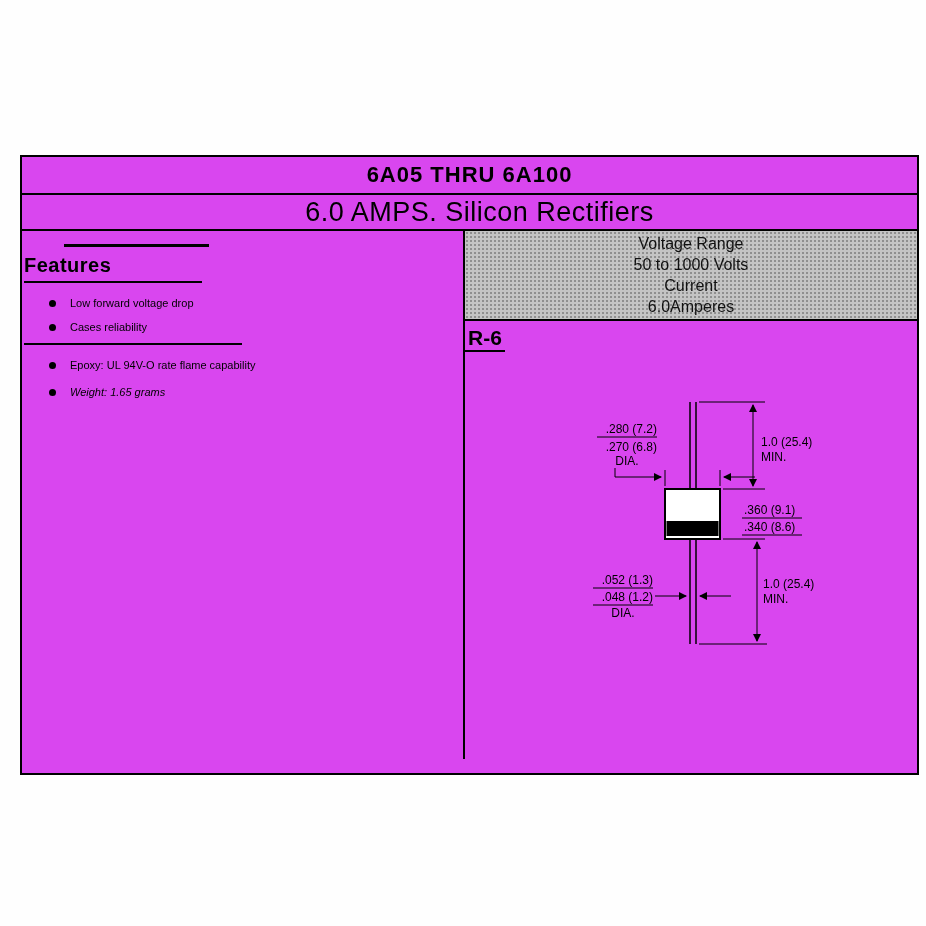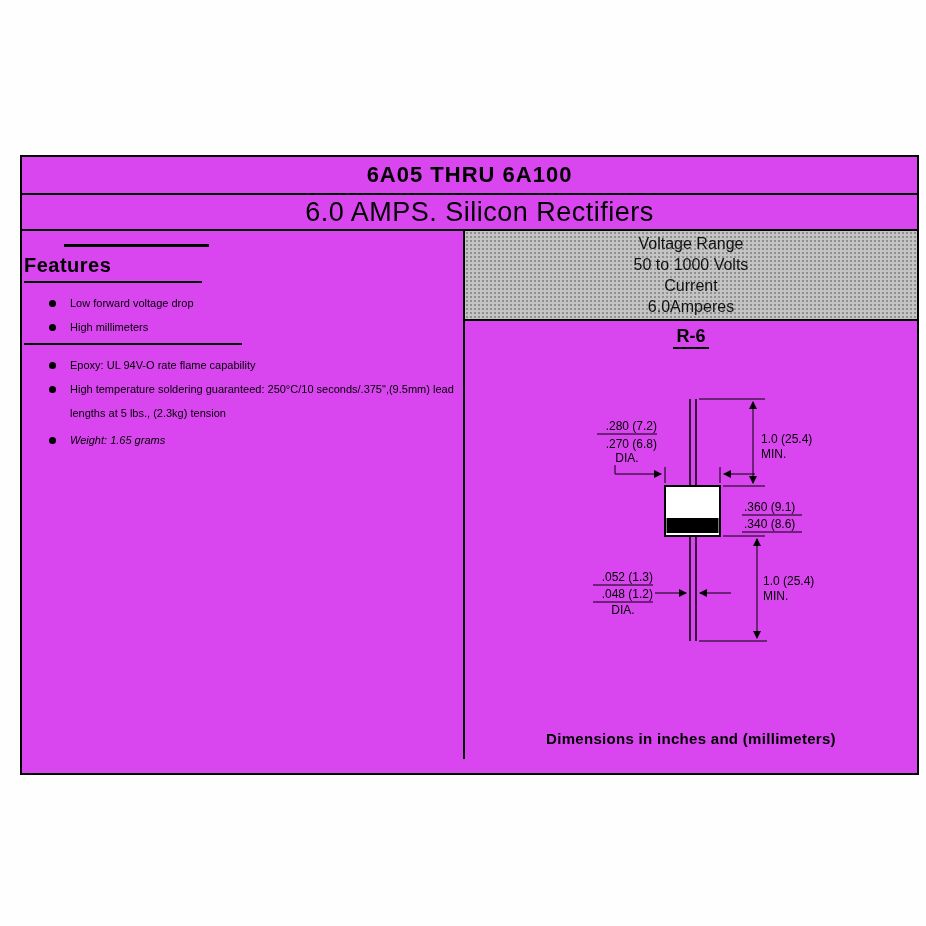--- a/index.html
+++ b/index.html
@@ -19,21 +19,21 @@
   ul.bullets li::before{content:"";position:absolute;left:25px;top:9px;width:7px;height:7px;border-radius:50%;background:#000;}
   ul.mech-list{line-height:24px;}
   ul.mech-list li.gap{margin-top:3px;font-style:italic;}
   .right-col{flex:1;border-left:2px solid #000;box-sizing:border-box;position:relative;display:flex;flex-direction:column;}
   .ratings{height:90px;border-bottom:2px solid #000;box-sizing:border-box;
     background-color:#c4c4c4;
     background-image:radial-gradient(circle,#8f8f8f 1px,transparent 1.2px);
     background-size:4px 4px;
     display:flex;flex-direction:column;align-items:center;justify-content:center;
     font-size:16px;line-height:21px;color:#111;}
-  .pkg-name{text-align:center;margin-top:5px;font-size:18px;font-weight:bold;}
+  .pkg-name{margin-top:5px;font-size:21px;font-weight:bold;}
   .pkg-name span{border-bottom:2px solid #000;padding:0 3px 1px 3px;}
   svg.drawing{display:block;margin:44px auto 0 auto;font-family:"Liberation Sans",sans-serif;}
   svg.drawing text{font-size:12px;fill:#000;}
   .dims-footer{position:absolute;bottom:12px;left:0;width:100%;text-align:center;font-size:15px;font-weight:bold;letter-spacing:0.3px;}
 </style>
 </head>
 <body>
 
 <div class="page">
   <div class="frame">
@@ -49,28 +49,27 @@
     <div class="content">
 
       <div class="left-col">
         <div class="rule-above"></div>
 
         <h2 class="sec-heading">Features</h2>
         <div class="rule-features"></div>
 
         <ul class="bullets">
           <li>Low forward voltage drop</li>
-          <li>High millimeters</li>
+          <li>Cases reliability</li>
         </ul>
 
         <div class="rule-mech"></div>
 
         <ul class="bullets mech-list">
           <li>Epoxy: UL 94V-O rate flame capability</li>
-          <li>High temperature soldering guaranteed: 250°C/10 seconds/.375",(9.5mm) lead lengths at 5 lbs., (2.3kg) tension</li>
           <li class="gap">Weight: 1.65 grams</li>
         </ul>
       </div>
 
       <div class="right-col">
 
         <div class="ratings">
           <div>Voltage Range</div>
           <div>50 to 1000 Volts</div>
           <div>Current</div>
@@ -135,18 +134,17 @@
           <text x="279" y="137">.340 (8.6)</text>
 
           <text x="188" y="190" text-anchor="end">.052 (1.3)</text>
           <text x="188" y="207" text-anchor="end">.048 (1.2)</text>
           <text x="158" y="223" text-anchor="middle">DIA.</text>
 
           <text x="298" y="194">1.0 (25.4)</text>
           <text x="298" y="209">MIN.</text>
         </svg>
 
-        <div class="dims-footer">Dimensions in inches and (millimeters)</div>
       </div>
 
     </div>
   </div>
 </div>
 
 </body></html>

